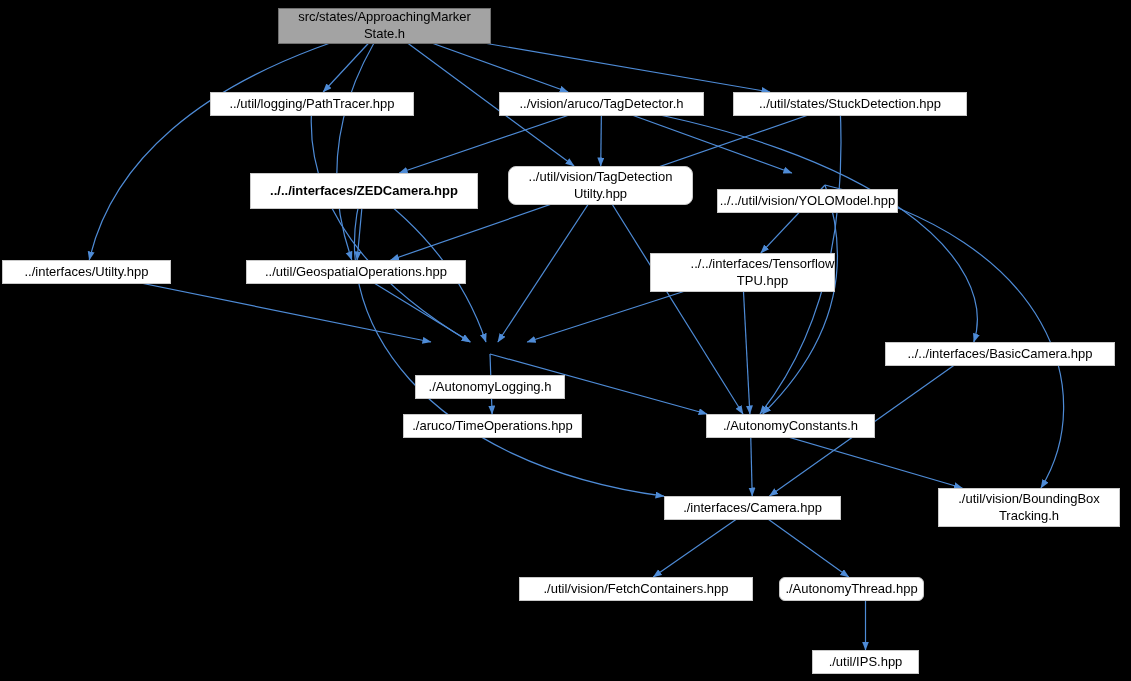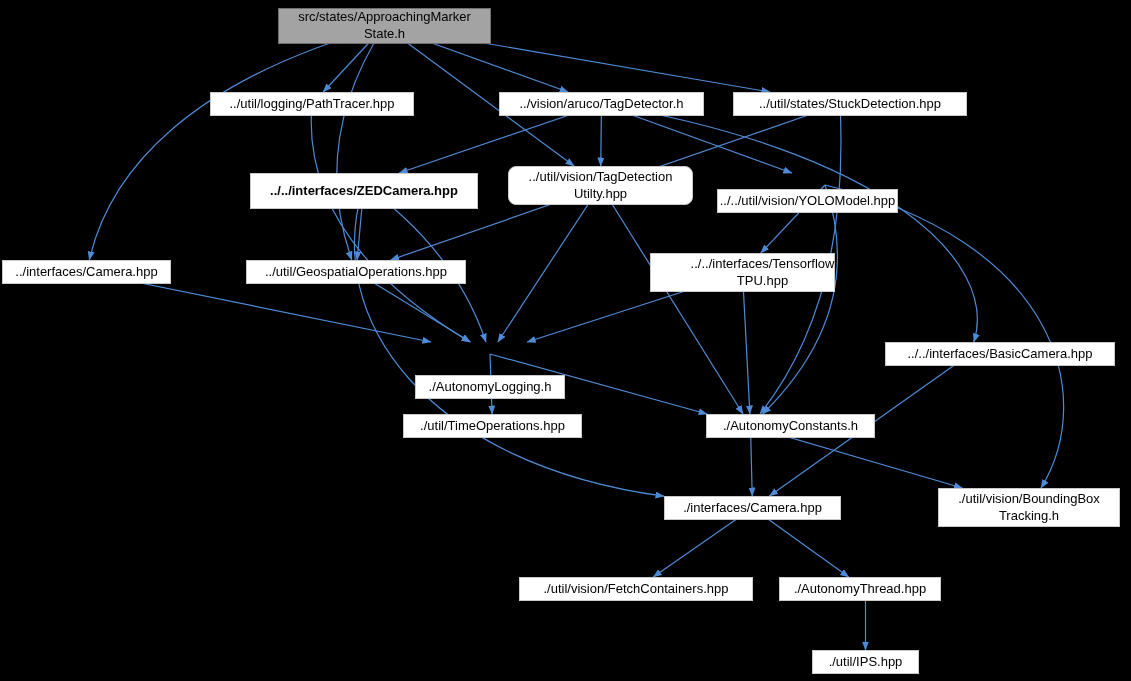--- a/index.html
+++ b/index.html
@@ -106,28 +106,28 @@
   <div id="nodes">
       <div class="node root" style="left: 278px; top: 8px; width: 213px; height: 36px;">src/states/ApproachingMarker
 State.h</div>
       <div class="node" style="left: 210px; top: 92px; width: 204px; height: 24px;">../util/logging/PathTracer.hpp</div>
       <div class="node" style="left: 499px; top: 92px; width: 205px; height: 24px;">../vision/aruco/TagDetector.h</div>
       <div class="node" style="left: 723px; top: 92px; width: 234px; height: 24px; margin-left: 10px;">../util/states/StuckDetection.hpp</div>
       <div class="node" style="left: 250px; top: 173px; width: 228px; height: 36px; font-weight: bold;">../../interfaces/ZEDCamera.hpp</div>
       <div class="node" style="left: 508px; top: 166px; width: 185px; height: 39px; border-radius: 8px;">../util/vision/TagDetection
 Utilty.hpp</div>
       <div class="node" style="left: 717px; top: 173px; width: 181px; height: 24px; margin-top: 16px;">../../util/vision/YOLOModel.hpp</div>
-      <div class="node" style="left: 2px; top: 260px; width: 169px; height: 24px;">../interfaces/Camera.hpp</div>
+      <div class="node" style="left: 2px; top: 260px; width: 169px; height: 24px;">../interfaces/Utilty.hpp</div>
       <div class="node" style="left: 246px; top: 260px; width: 220px; height: 24px;">../util/GeospatialOperations.hpp</div>
       <div class="node" style="left: 650px; top: 253px; width: 185px; height: 39px; padding-left: 40px;">../../interfaces/Tensorflow
 TPU.hpp</div>
       <div class="node" style="left: 885px; top: 342px; width: 230px; height: 24px;">../../interfaces/BasicCamera.hpp</div>
       <div class="node" style="left: 415px; top: 342px; width: 150px; height: 24px; margin-top: 33px;">./AutonomyLogging.h</div>
-      <div class="node" style="left: 403px; top: 414px; width: 179px; height: 24px;">./util/TimeOperations.hpp</div>
+      <div class="node" style="left: 403px; top: 414px; width: 179px; height: 24px;">./aruco/TimeOperations.hpp</div>
       <div class="node" style="left: 666px; top: 414px; width: 169px; height: 24px; margin-left: 40px;">./AutonomyConstants.h</div>
       <div class="node" style="left: 664px; top: 496px; width: 177px; height: 24px; text-align: center;">./interfaces/Camera.hpp</div>
       <div class="node" style="left: 938px; top: 488px; width: 182px; height: 39px;">./util/vision/BoundingBox
 Tracking.h</div>
       <div class="node" style="left: 519px; top: 577px; width: 234px; height: 24px;">./util/vision/FetchContainers.hpp</div>
-      <div class="node" style="left: 779px; top: 577px; width: 162px; height: 24px;">./AutonomyThread.hpp</div>
+      <div class="node" style="left: 779px; top: 577px; width: 145px; height: 24px; border-radius: 6px;">./AutonomyThread.hpp</div>
       <div class="node" style="left: 812px; top: 650px; width: 107px; height: 24px;">./util/IPS.hpp</div>
     </div>
 </div>
 
 </body></html>

